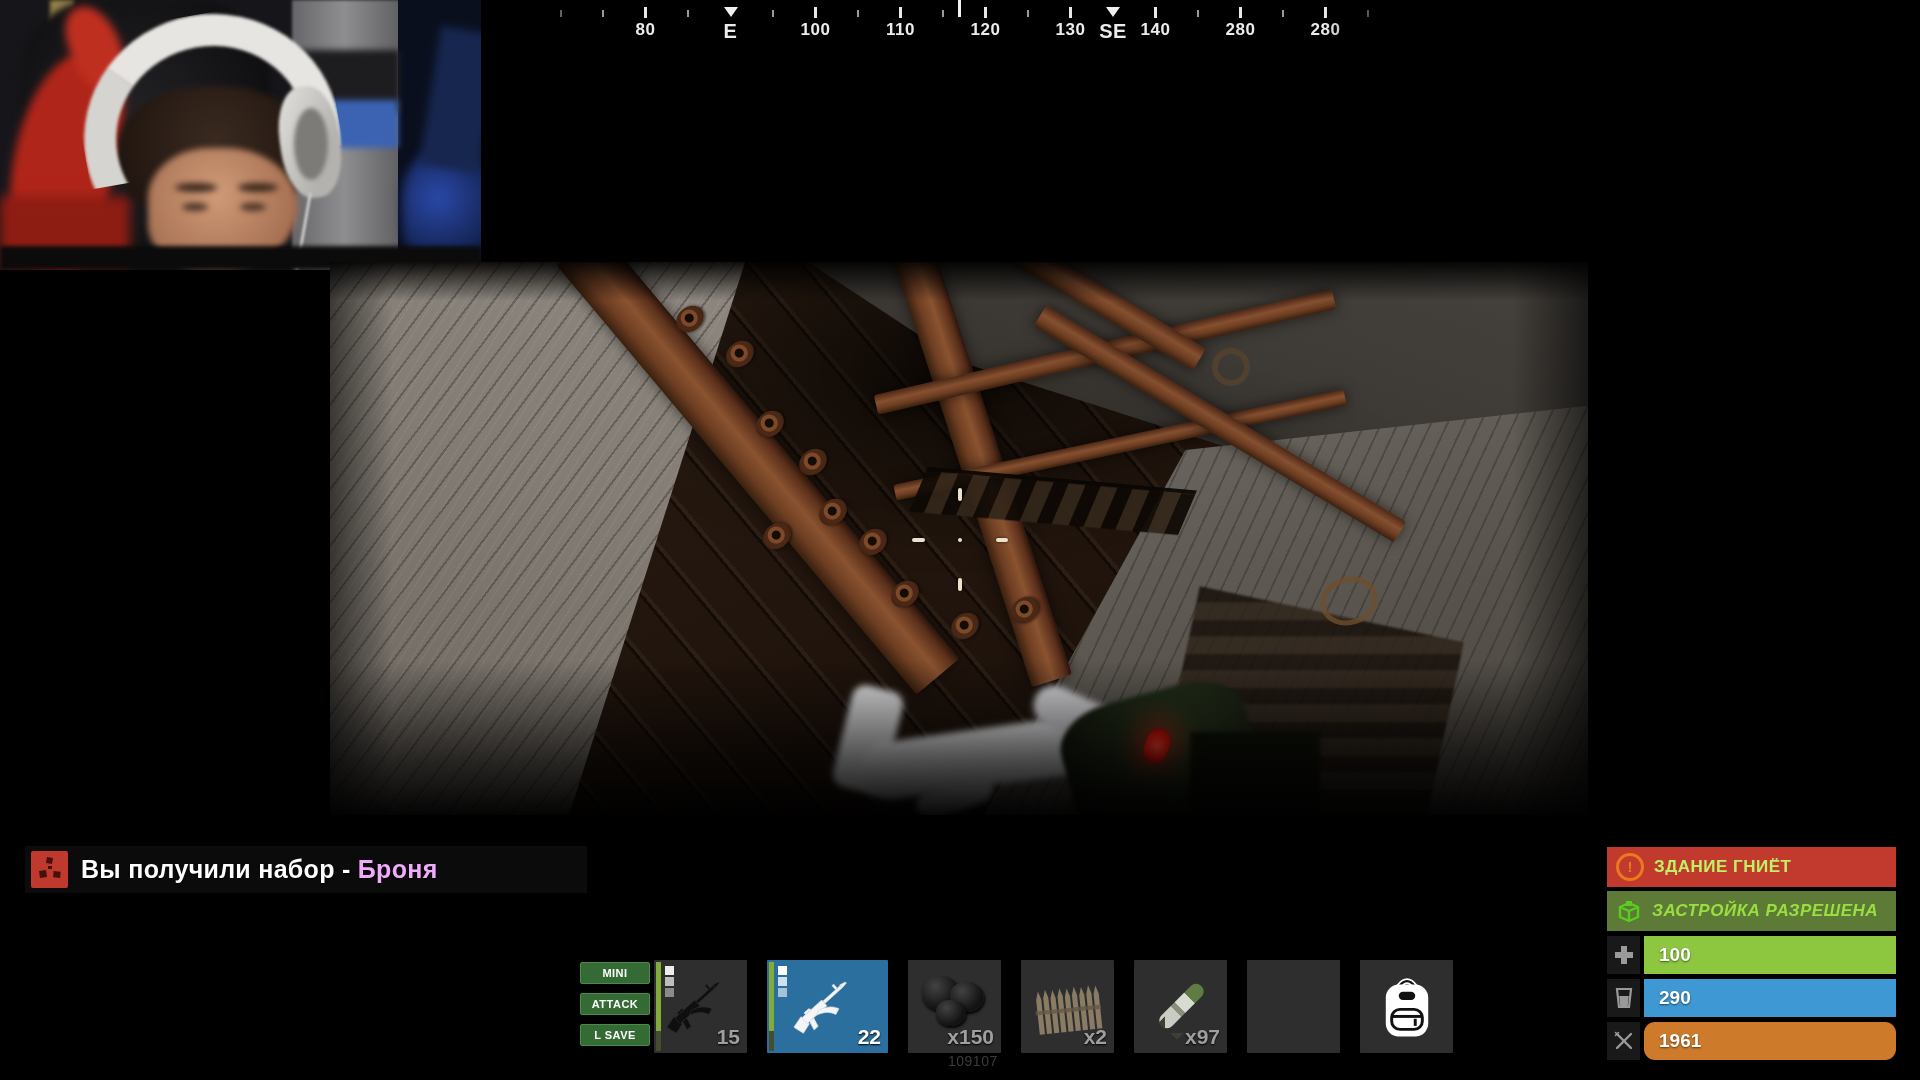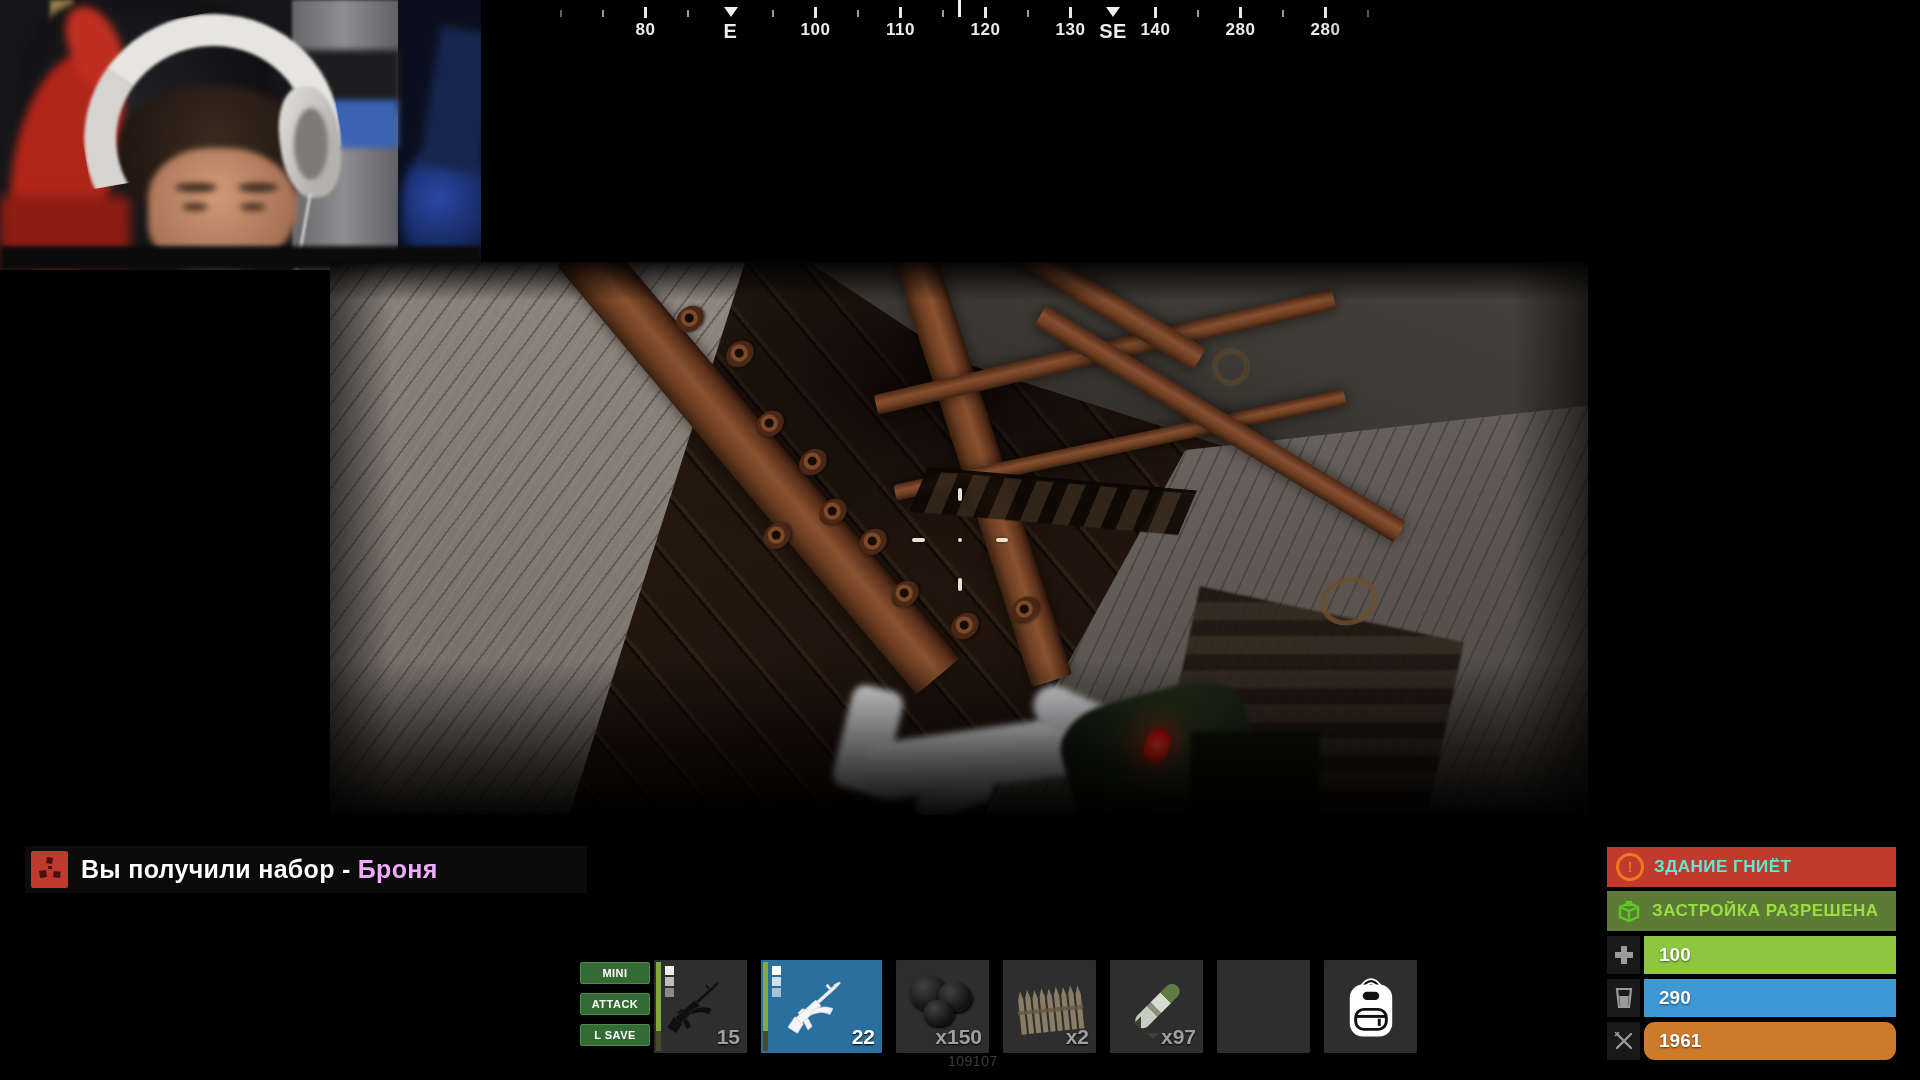--- a/index.html
+++ b/index.html
@@ -148,21 +148,21 @@
   .vital-bar{flex:1;margin-left:4px;height:38px;line-height:38px;padding-left:15px;
      color:#fff;font-size:19px;font-weight:bold;text-shadow:0 1px 2px rgba(0,0,0,.55);}
 
   
   #quick{left:580px;top:962px;display:flex;flex-direction:column;}
   .qbtn{width:70px;height:22px;margin-bottom:9px;background:#346b34;border:1px solid #4c8a4c;
      border-radius:2px;color:#fff;font-size:11px;font-weight:bold;letter-spacing:.5px;
      display:flex;align-items:center;justify-content:center;box-sizing:border-box;}
 
   
-  #hotbar{left:654px;top:960px;display:flex;gap:14px;}
+  #hotbar{left:654px;top:960px;display:flex;gap:20px;}
   .slot{width:93px;height:93px;background:rgba(48,48,48,.96);position:relative;border-radius:1px;}
   .slot.selected{background:#2b6f9e;padding-left:28px;}
   .cond{position:absolute;left:2px;top:2px;bottom:2px;width:5px;
      background:linear-gradient(#82ab3a 0 78%,#454d2e 78%);}
   .blocks{position:absolute;left:11px;top:6px;display:flex;flex-direction:column;gap:2px;}
   .blocks div{width:9px;height:9px;}
   .count{position:absolute;right:7px;bottom:4px;font-size:21px;font-weight:bold;
      color:#9f9f9f;text-shadow:0 1px 2px #000;}
   .slot.selected .count{color:#fff;}
   .slot-icon{position:absolute;inset:0;display:flex;align-items:center;justify-content:center;}
@@ -289,34 +289,34 @@
     </svg>
   </div>
   <div id="notif-text"><span>Вы получили набор - </span><span class="hl" style="color: #f0abfc;">Броня</span></div>
 </div>
 
 <div id="panel" class="abs">
   <div class="alert-banner" style="background: rgb(194, 58, 46);">
     <div class="alert-icon">
       <div class="ai-circle">!</div>
     </div>
-    <div class="alert-text" style="color: #5eead4;">ЗДАНИЕ ГНИЁТ</div>
+    <div class="alert-text" style="color: #bef264;">ЗДАНИЕ ГНИЁТ</div>
   </div>
   <div class="alert-banner" style="background: rgb(93, 122, 54);">
     <div class="alert-icon">
       <svg width="26" height="26" viewBox="0 0 26 26">
         <g fill="none" stroke="#58cf1f" stroke-width="2.4" stroke-linejoin="round">
           <polygon points="4,9 13,5 22,9 13,13"></polygon>
           <polyline points="4,9 4,19 13,23 22,19 22,9"></polyline>
           <line x1="13" y1="13" x2="13" y2="23"></line>
         </g>
         <rect x="10" y="3" width="6" height="5" fill="#58cf1f"></rect>
       </svg>
     </div>
-    <div class="alert-text" style="color: rgb(153, 223, 64);">ЗАСТРОЙКА РАЗРЕШЕНА</div>
+    <div class="alert-text" style="color: rgb(153, 223, 64); font-style: italic;">ЗАСТРОЙКА РАЗРЕШЕНА</div>
   </div>
 
   <div class="vital">
     <div class="vital-icon">
       <svg width="22" height="22" viewBox="0 0 22 22">
           <path fill="#9a9a9a" d="M8 2h6v6h6v6h-6v6H8v-6H2V8h6z"></path>
         </svg>
     </div>
     <div class="vital-bar" style="background: rgb(141, 198, 63);">100</div>
   </div>

